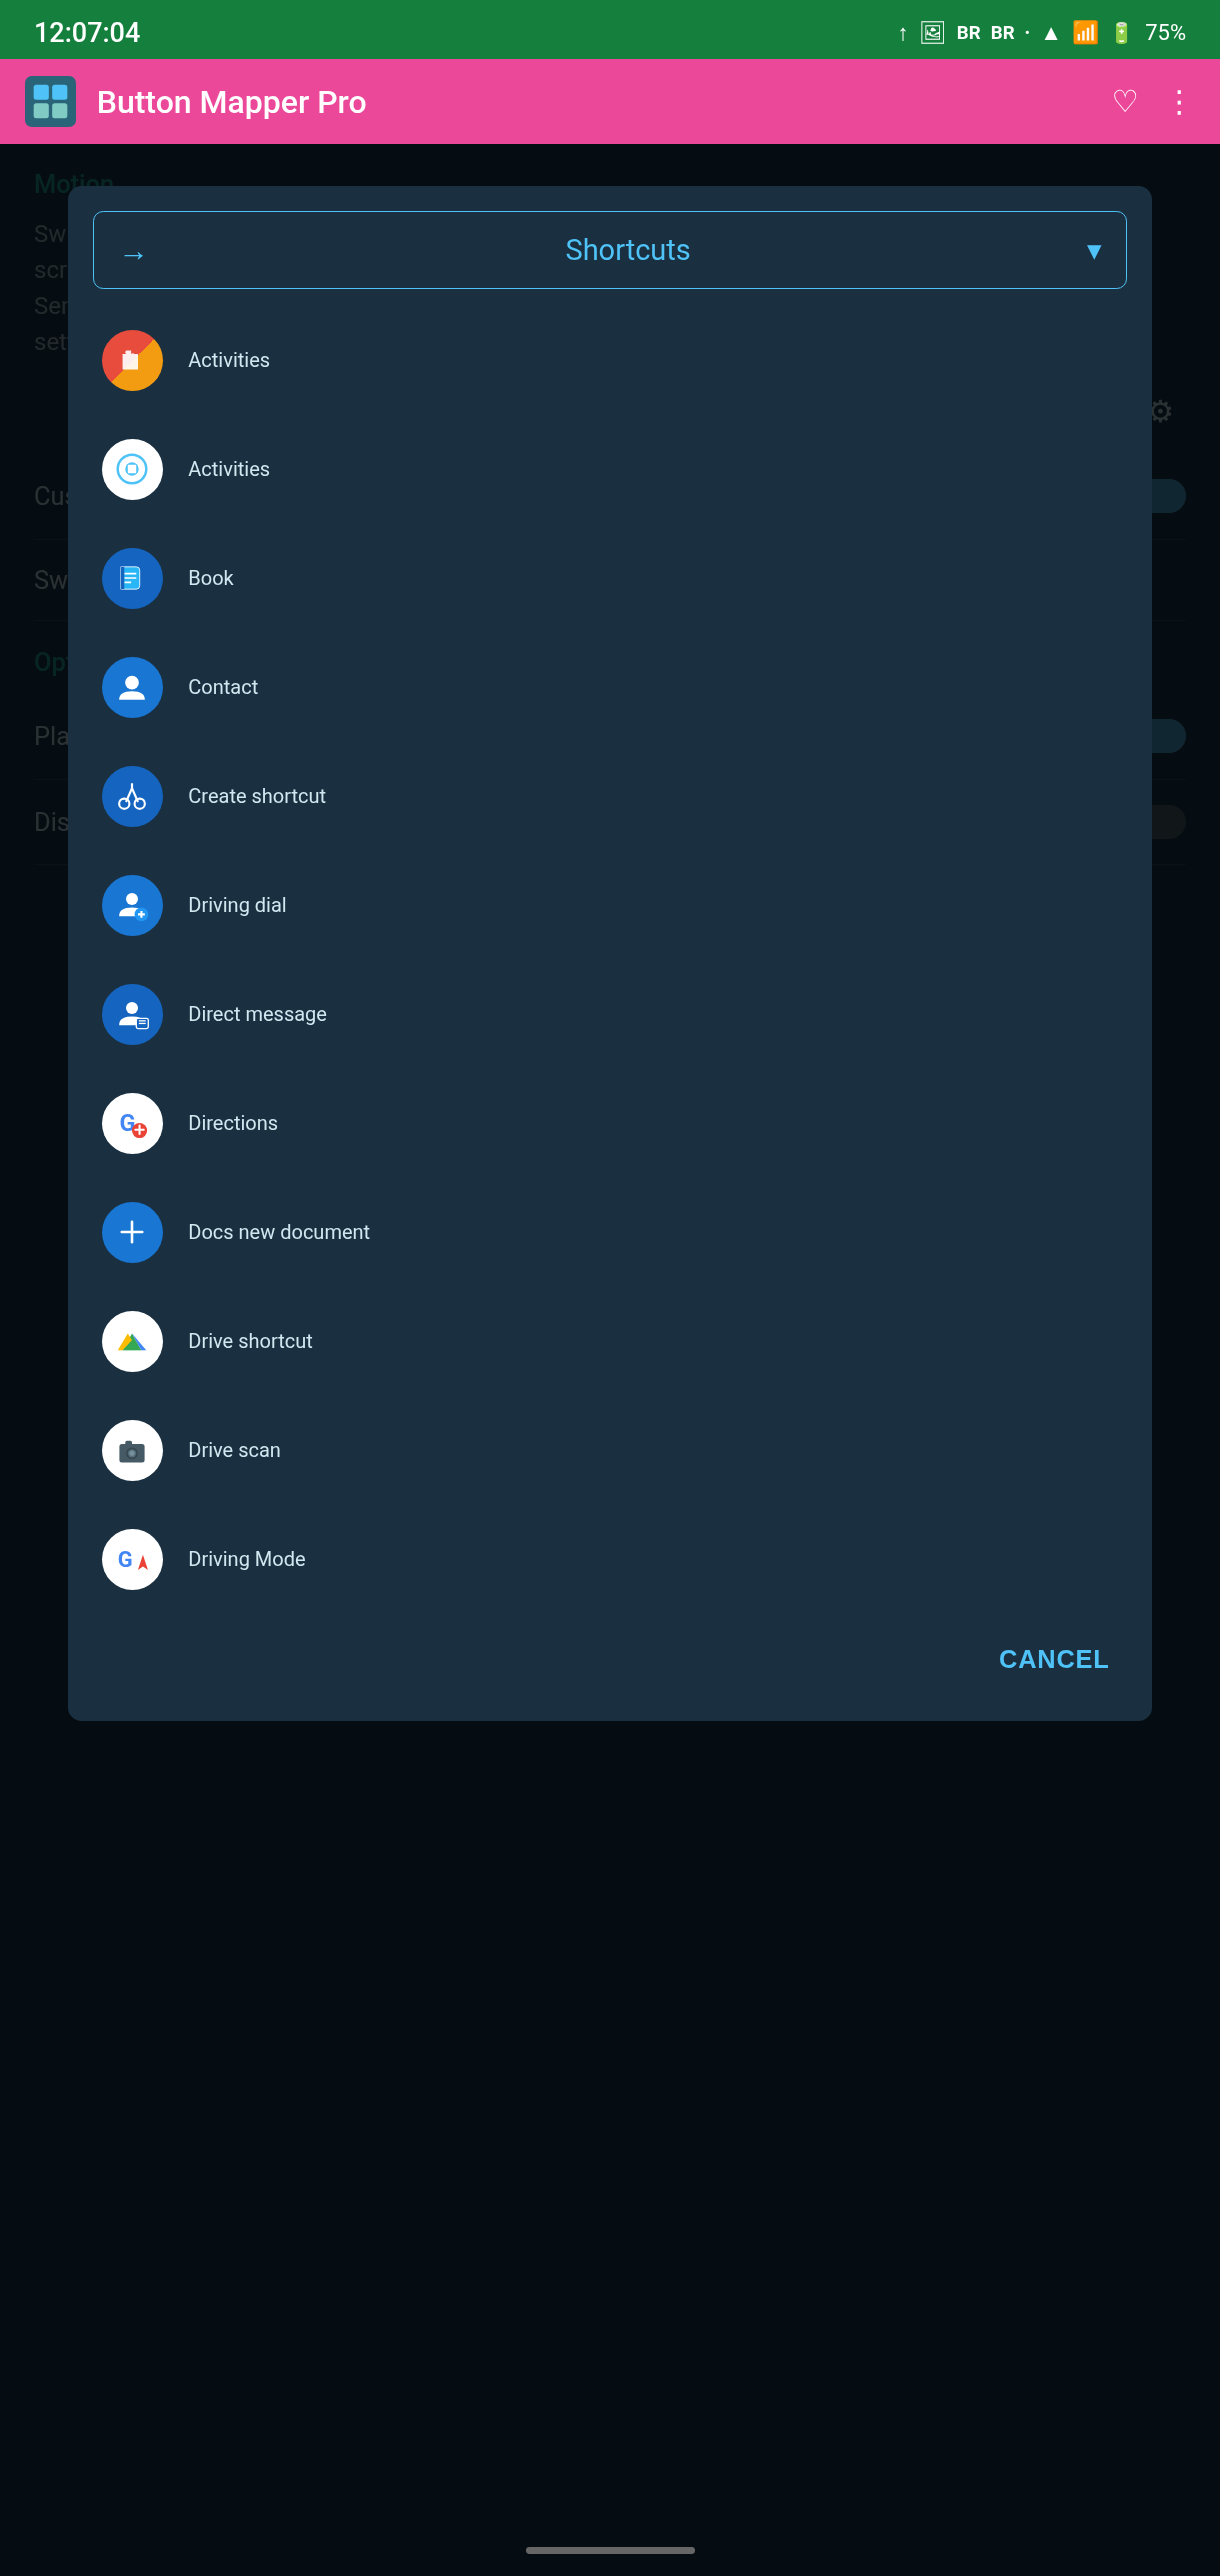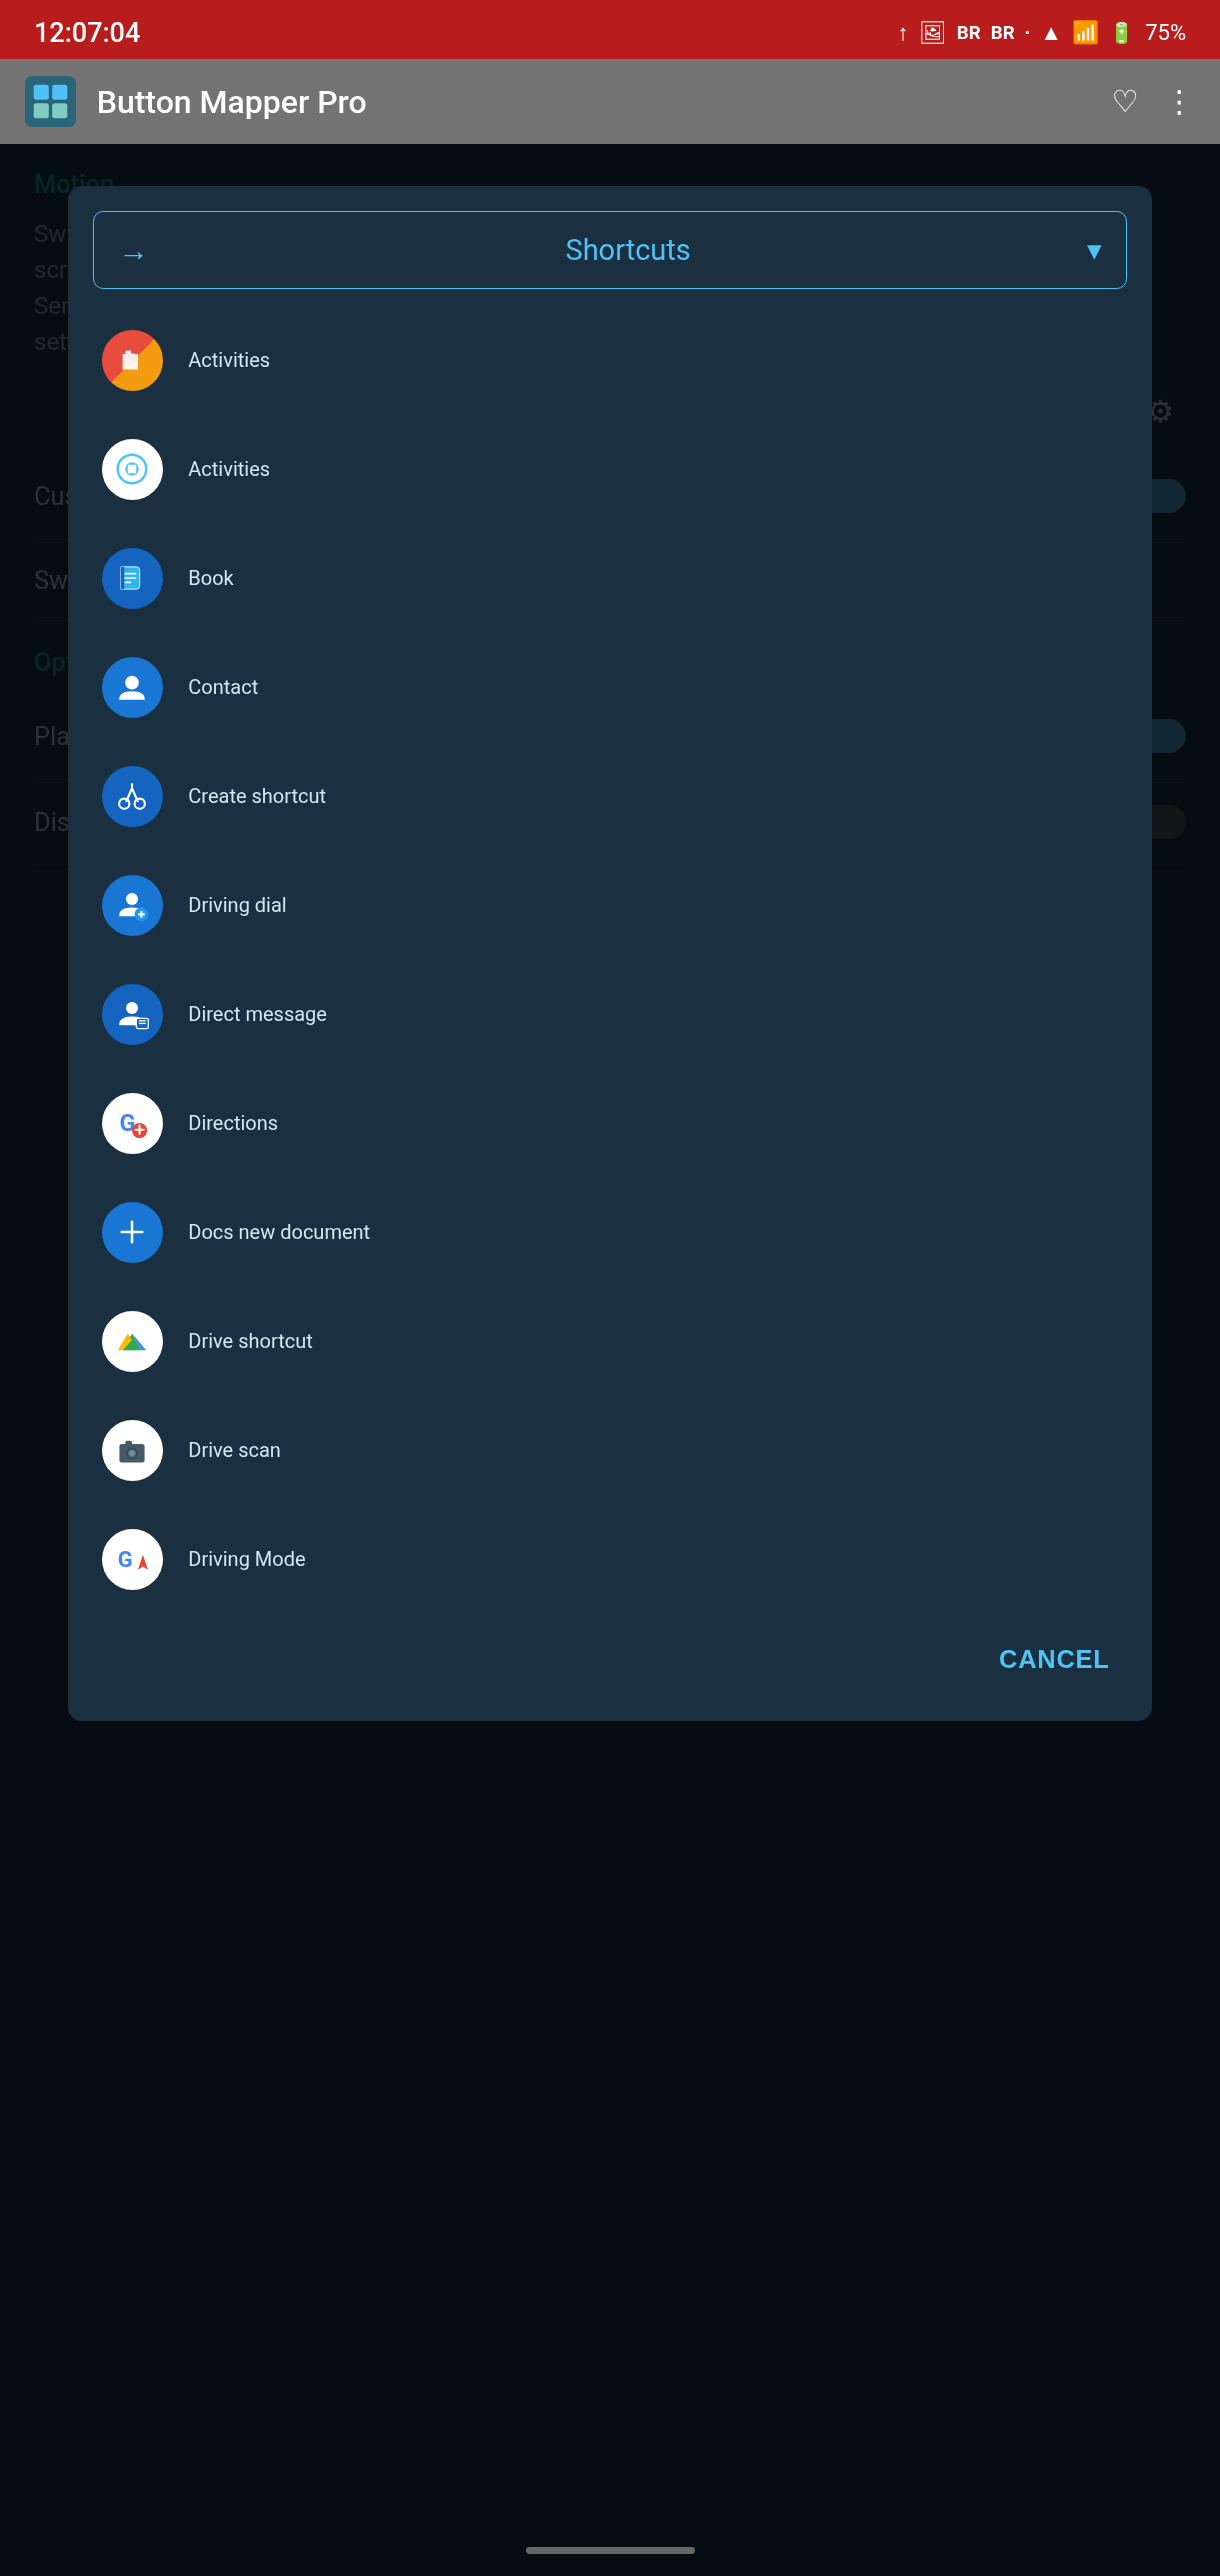--- a/index.html
+++ b/index.html
@@ -14,21 +14,21 @@
       position: relative;
     }
 
     
     .status-bar {
       display: flex;
       justify-content: space-between;
       align-items: center;
       padding: 15.3px 34px 8.5px 34px;
       height: 59px;
-      background: #b91c1c;
+      background: #15803d;
     }
     .status-time {
       color: #ffffff;
       font-size: 27px;
       font-weight: 500;
     }
     .status-icons {
       display: flex;
       align-items: center;
       gap: 10.2px;
@@ -37,21 +37,21 @@
       color: #ffffff;
       font-size: 22px;
     }
 
     
     .app-bar {
       display: flex;
       align-items: center;
       padding: 17px 25.4px;
       height: 85px;
-      background: #737373;
+      background: #ec4899;
     }
     .app-bar-icon {
       width: 51px;
       height: 51px;
       background: #2a6478;
       border-radius: 6.8px;
       margin-right: 20.3px;
       display: flex;
       align-items: center;
       justify-content: center;

